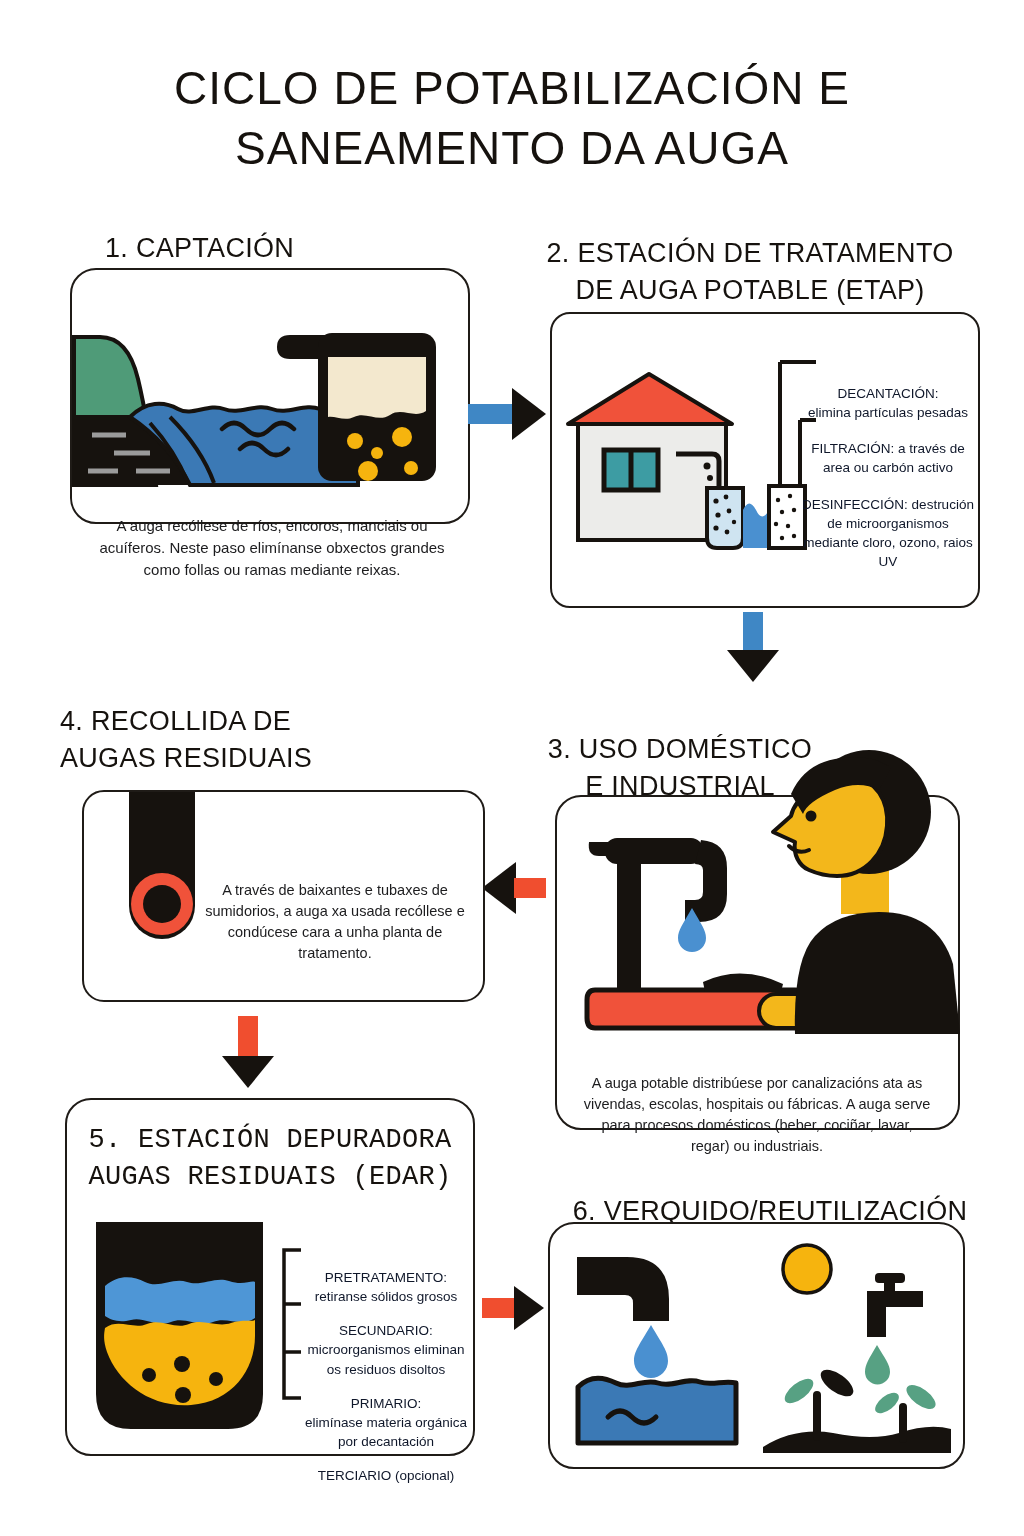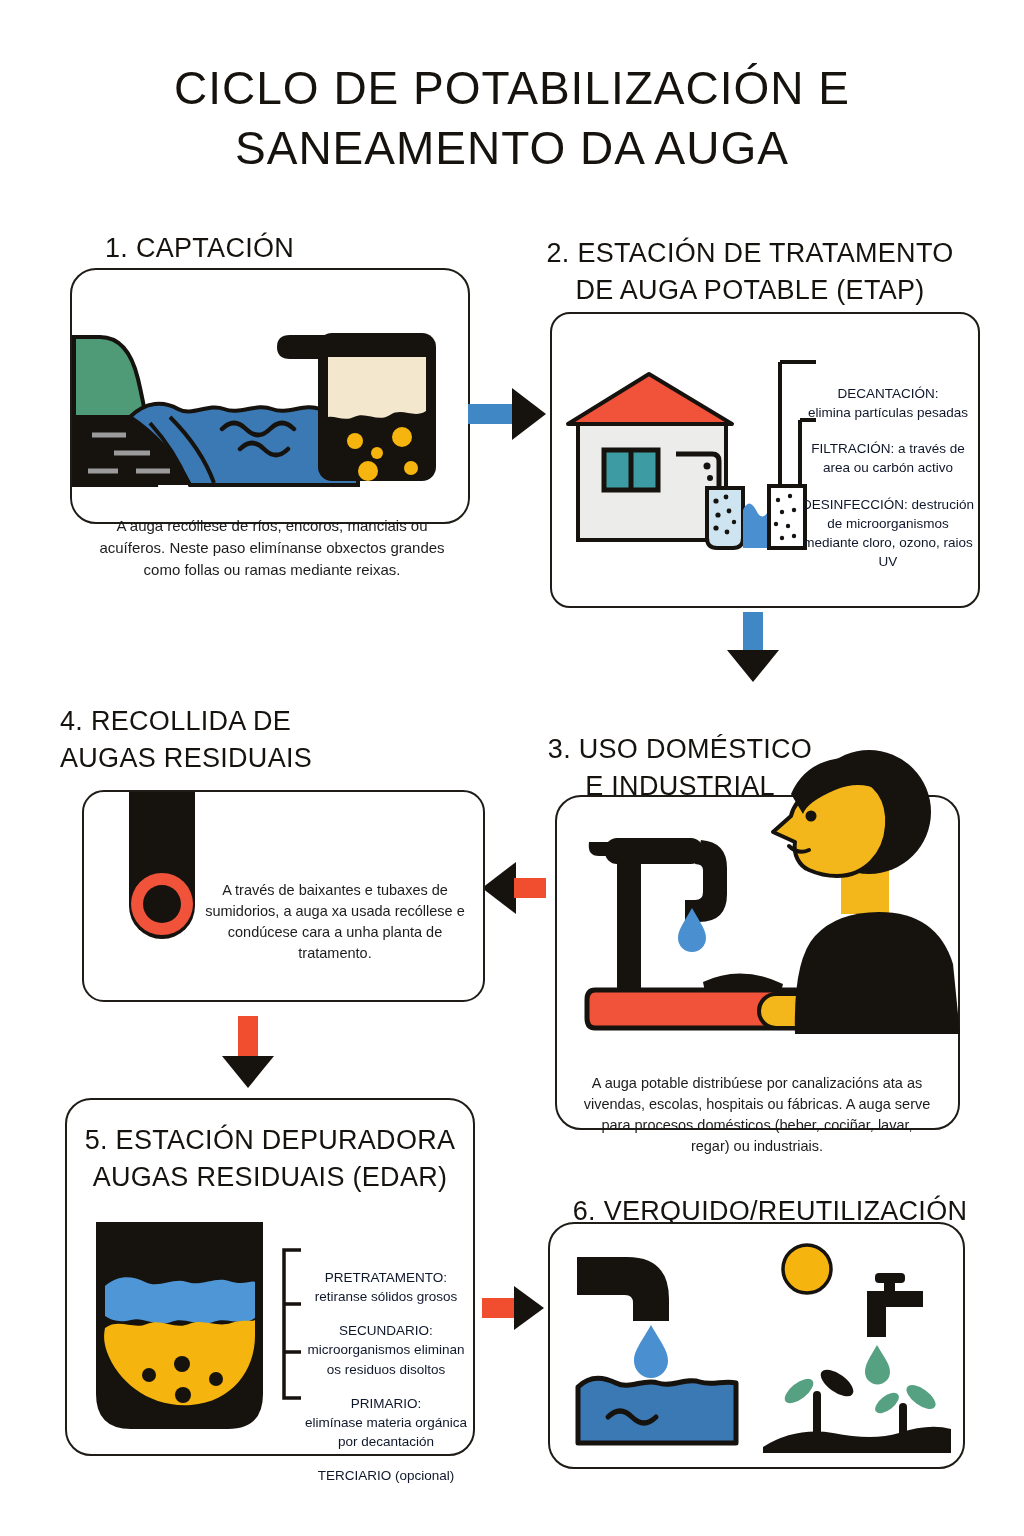--- a/index.html
+++ b/index.html
@@ -175,21 +175,21 @@
     </svg>
     <p class="body-text" style="left:120px;top:88px;width:262px;font-size:14.5px;">A través de baixantes e tubaxes de sumidorios, a auga xa usada recóllese e condúcese cara a unha planta de tratamento.</p>
   </section>
 
   <svg class="arrow" style="left:222px;top:1016px;" width="52" height="72" viewBox="0 0 52 72">
     <rect x="16" y="0" width="20" height="42" style="fill:var(--red-arrow,#f04e2f)"></rect>
     <polygon points="0,40 52,40 26,72" fill="#16120e"></polygon>
   </svg>
 
   <section class="box" style="left:65px;top:1098px;width:410px;height:358px;">
-    <h2 class="step-heading" style="left:0;top:22px;width:100%;text-align:center;position:absolute;">
+    <h2 class="step-heading" style="left:0;top:22px;width:100%;text-align:center;position:absolute;font-family:Liberation Mono, monospace;">
       <div>5. ESTACIÓN DEPURADORA</div>
       <div>AUGAS RESIDUAIS (EDAR)</div>
     </h2>
     <svg class="ill" style="left:25px;top:118px;" width="175" height="215" viewBox="0 0 175 215">
       <path d="M4,4 H171 V176 Q171,211 136,211 H39 Q4,211 4,176 Z" fill="#16120e"></path>
       <path d="M13,68 C27,56 41,58 53,64 C67,71 81,59 95,64 C109,69 123,58 137,63 C151,68 159,62 163,64 L163,100 C149,110 135,98 121,104 C107,110 93,98 79,104 C65,110 51,98 39,102 C27,105 19,102 13,98 Z" style="fill:var(--band-blue,#4e96d6)"></path>
       <path d="M13,110 C27,100 41,112 55,106 C69,100 83,112 97,106 C111,100 125,110 139,105 C151,101 159,104 163,102 L163,118 C163,152 140,184 99,187 C58,190 26,164 15,134 C11,122 12,116 13,110 Z" style="fill:var(--yellow,#f6b40e)"></path>
       <g fill="#16120e">
         <circle cx="90" cy="146" r="8"></circle>
           <circle cx="57" cy="157" r="7"></circle>

